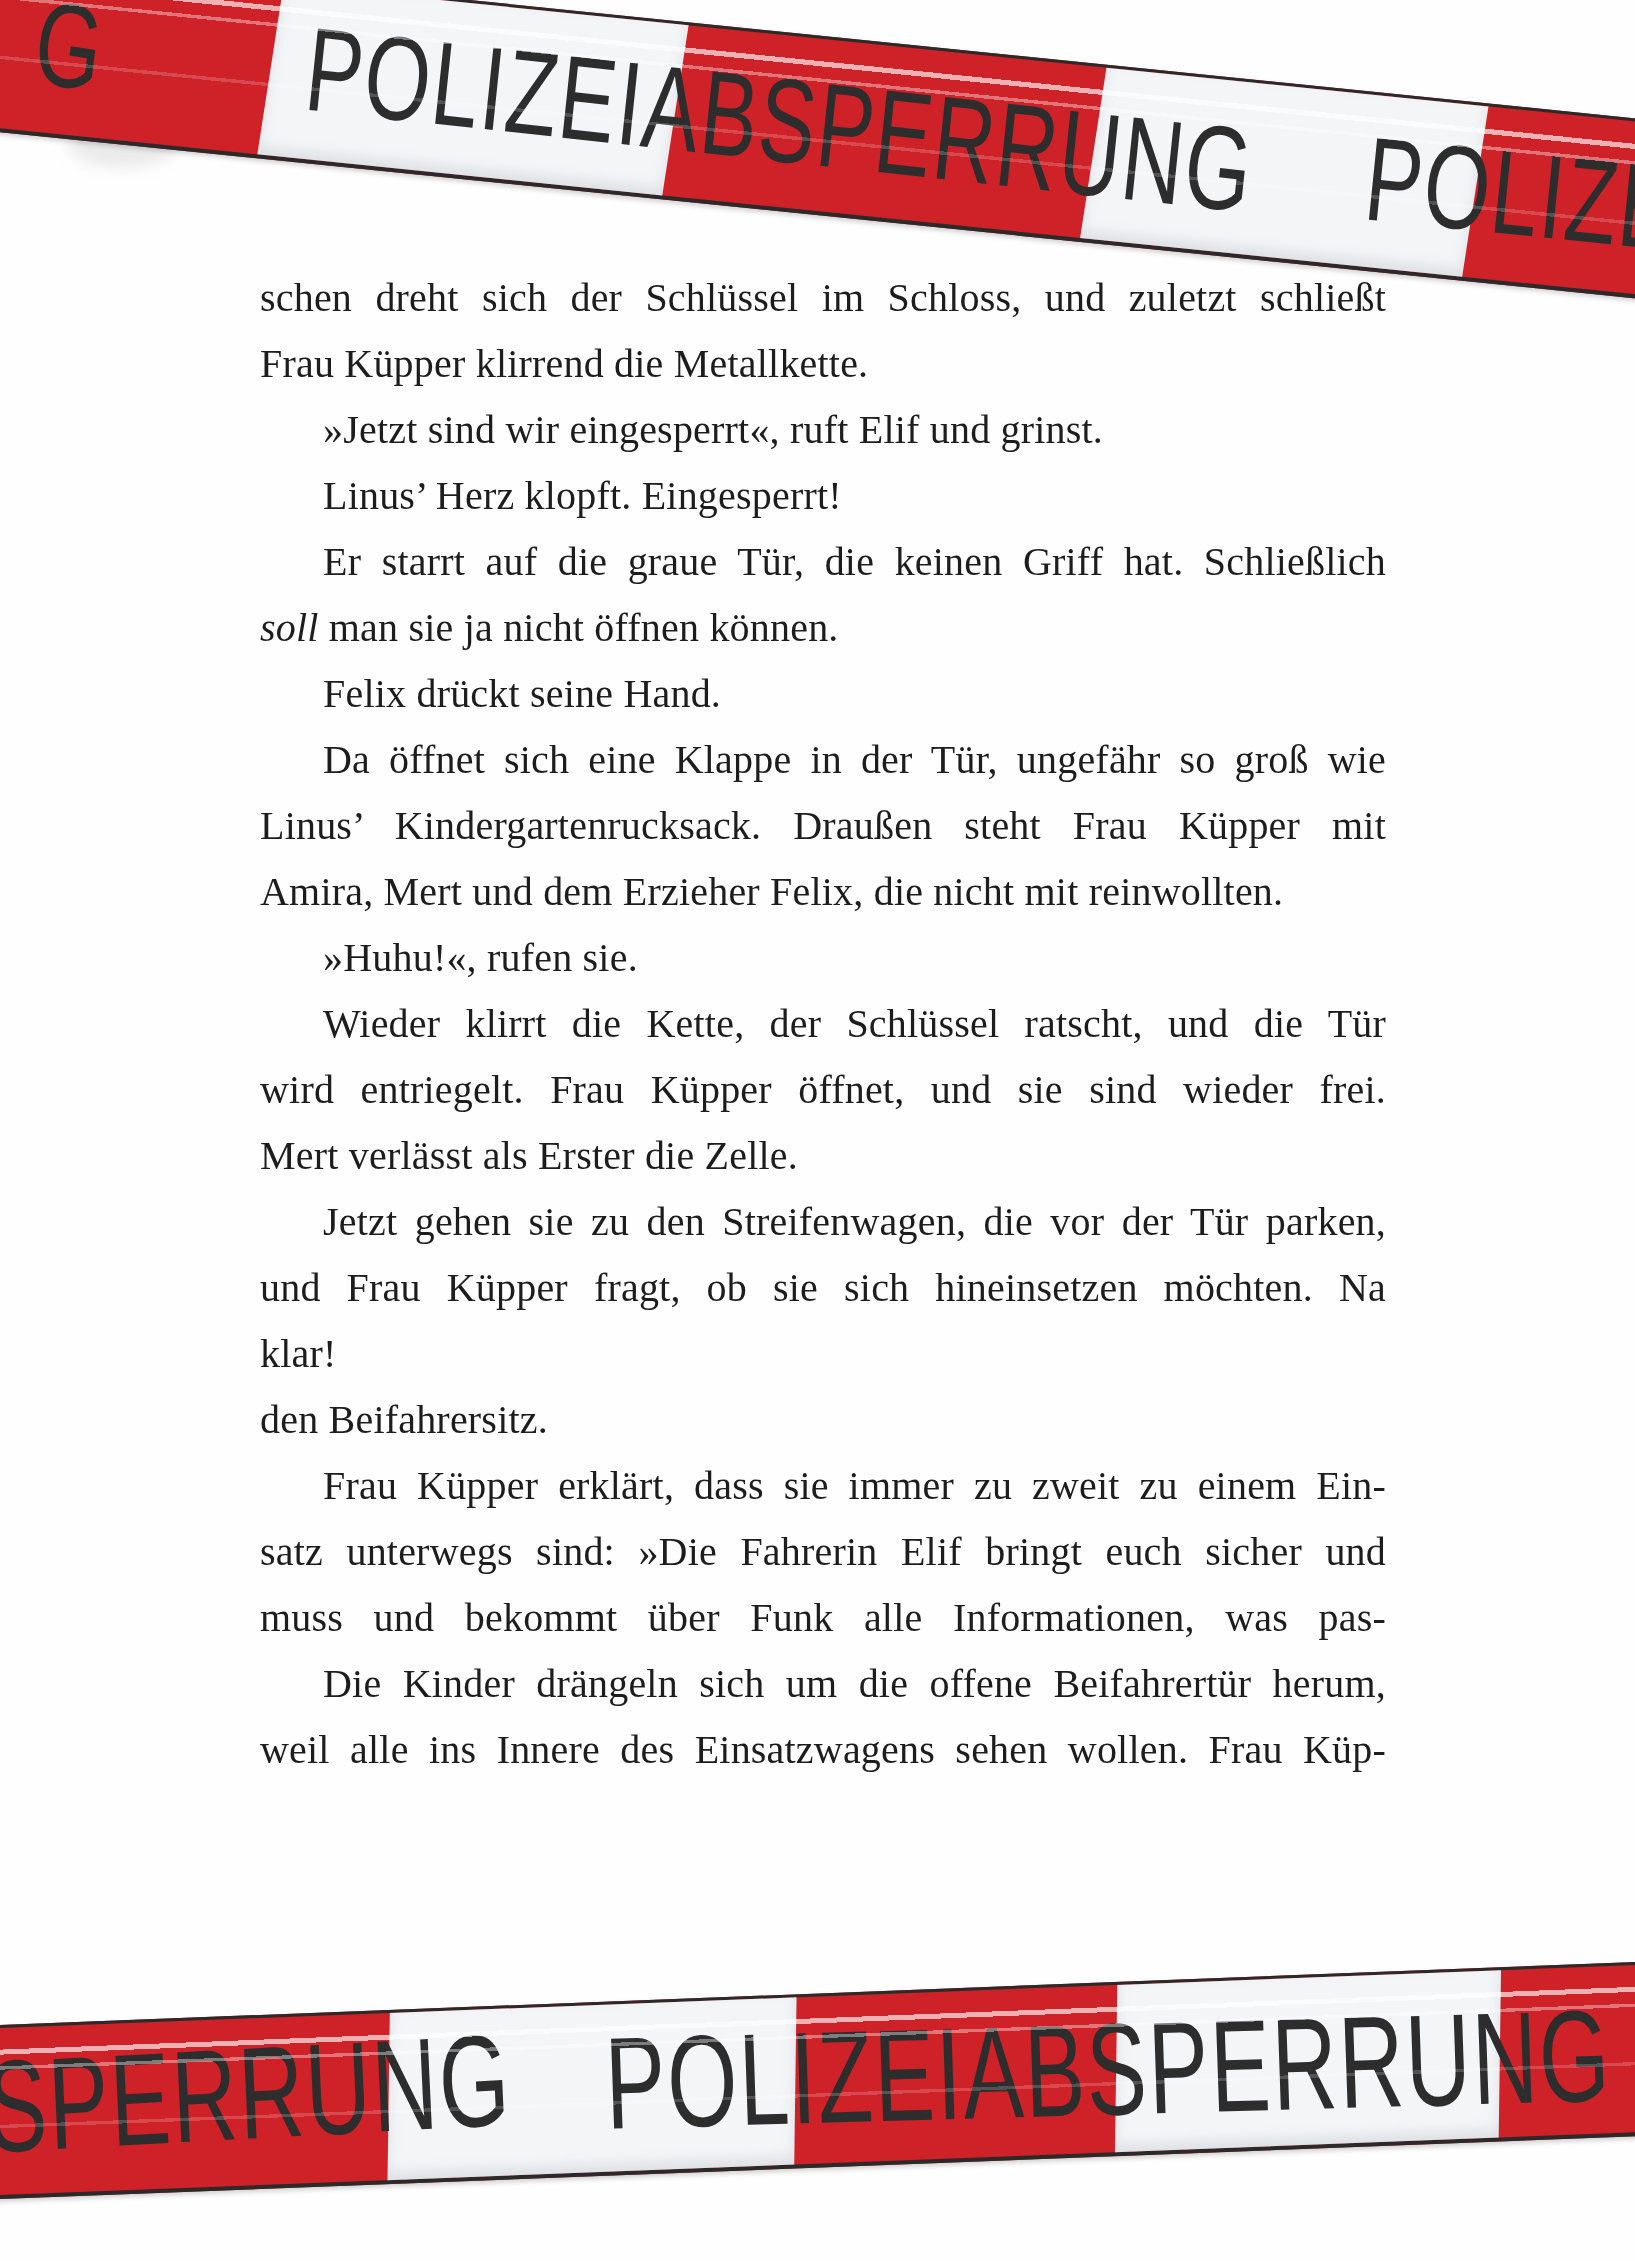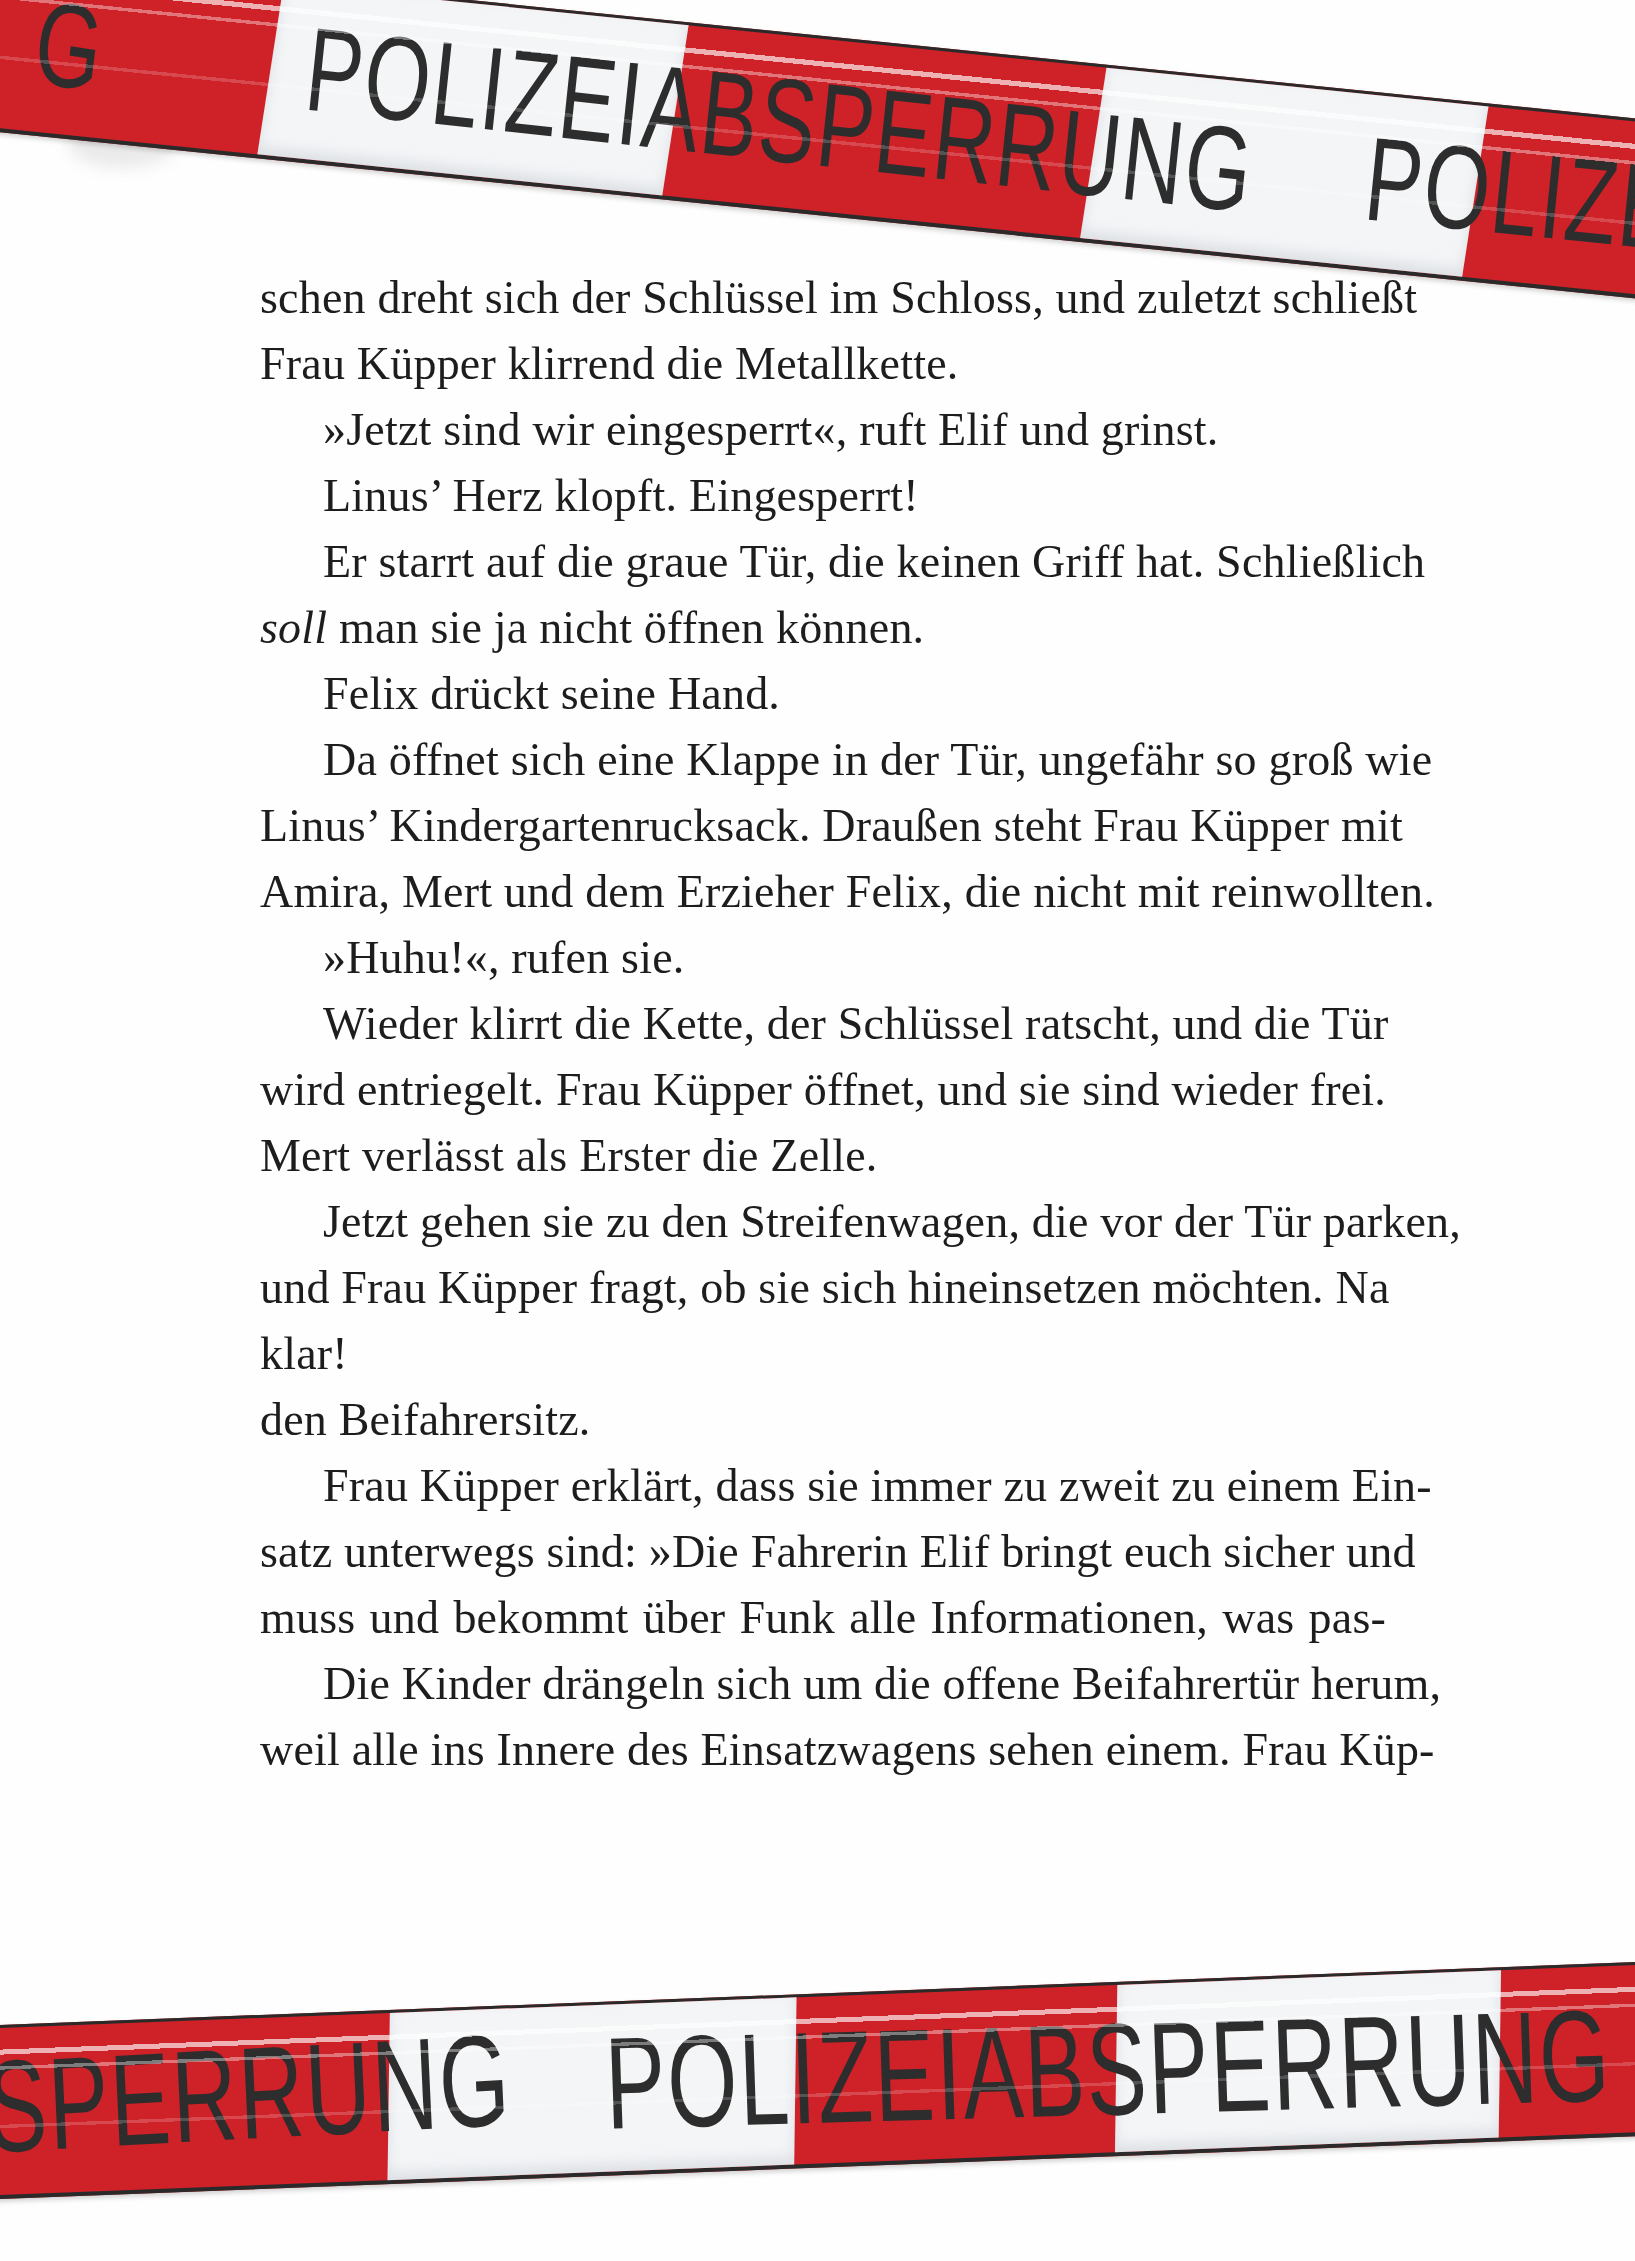--- a/index.html
+++ b/index.html
@@ -67,21 +67,21 @@
     filter:blur(7.2px);
   }
 
   
   #text-block{
     position:absolute;left:260px;top:265px;width:1126px;
   }
   .line{
     box-sizing:border-box;
     height:66px;line-height:66px;
-    font-size:46px;
+    font-size:40px;
     color:#1d1d1d;
     letter-spacing:0.2px;
     text-align:justify;
     white-space:nowrap;
   }
   .line.just{text-align-last:justify}
   .line.ind{padding-left:63px}
   .line em{}
 </style>
 </head>
@@ -113,21 +113,21 @@
     <div class="line just">wird entriegelt. Frau Küpper öffnet, und sie sind wieder frei.</div>
     <div class="line">Mert verlässt als Erster die Zelle.</div>
     <div class="line ind just">Jetzt gehen sie zu den Streifenwagen, die vor der Tür parken,</div>
     <div class="line just">und Frau Küpper fragt, ob sie sich hineinsetzen möchten. Na</div>
     <div class="line">klar!</div>
     <div class="line">den Beifahrersitz.</div>
     <div class="line ind just">Frau Küpper erklärt, dass sie immer zu zweit zu einem Ein-</div>
     <div class="line just">satz unterwegs sind: »Die Fahrerin Elif bringt euch sicher und</div>
     <div class="line just">muss und bekommt über Funk alle Informationen, was pas-</div>
     <div class="line ind just">Die Kinder drängeln sich um die offene Beifahrertür herum,</div>
-    <div class="line just">weil alle ins Innere des Einsatzwagens sehen einem. Frau Küp-</div>
+    <div class="line just">weil alle ins Innere des Einsatzwagens sehen wollen. Frau Küp-</div>
   </div>
 
 <div class="tape" id="tape-bottom">
   <div class="seg" id="tb-s1"></div>
   <div class="seg" id="tb-s2"></div>
   <span class="tw" id="tb-left">SPERRUNG</span>
   <span class="tw" id="tb-main">POLIZEIABSPERRUNG</span>
 </div>
 
 

